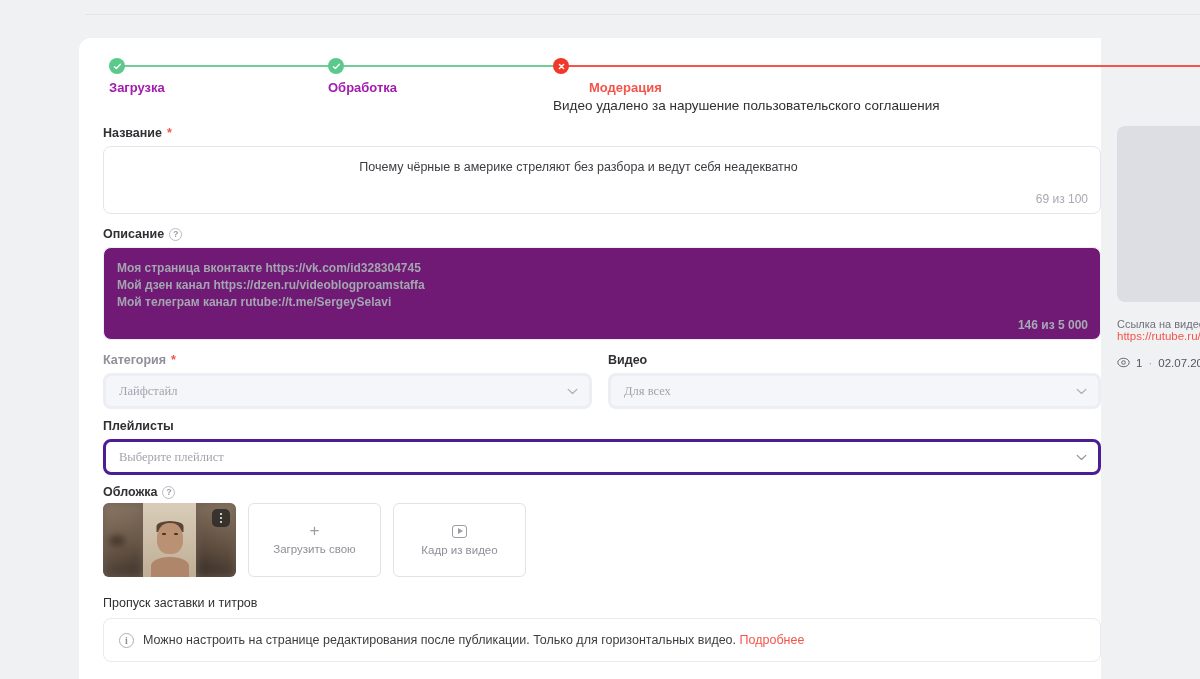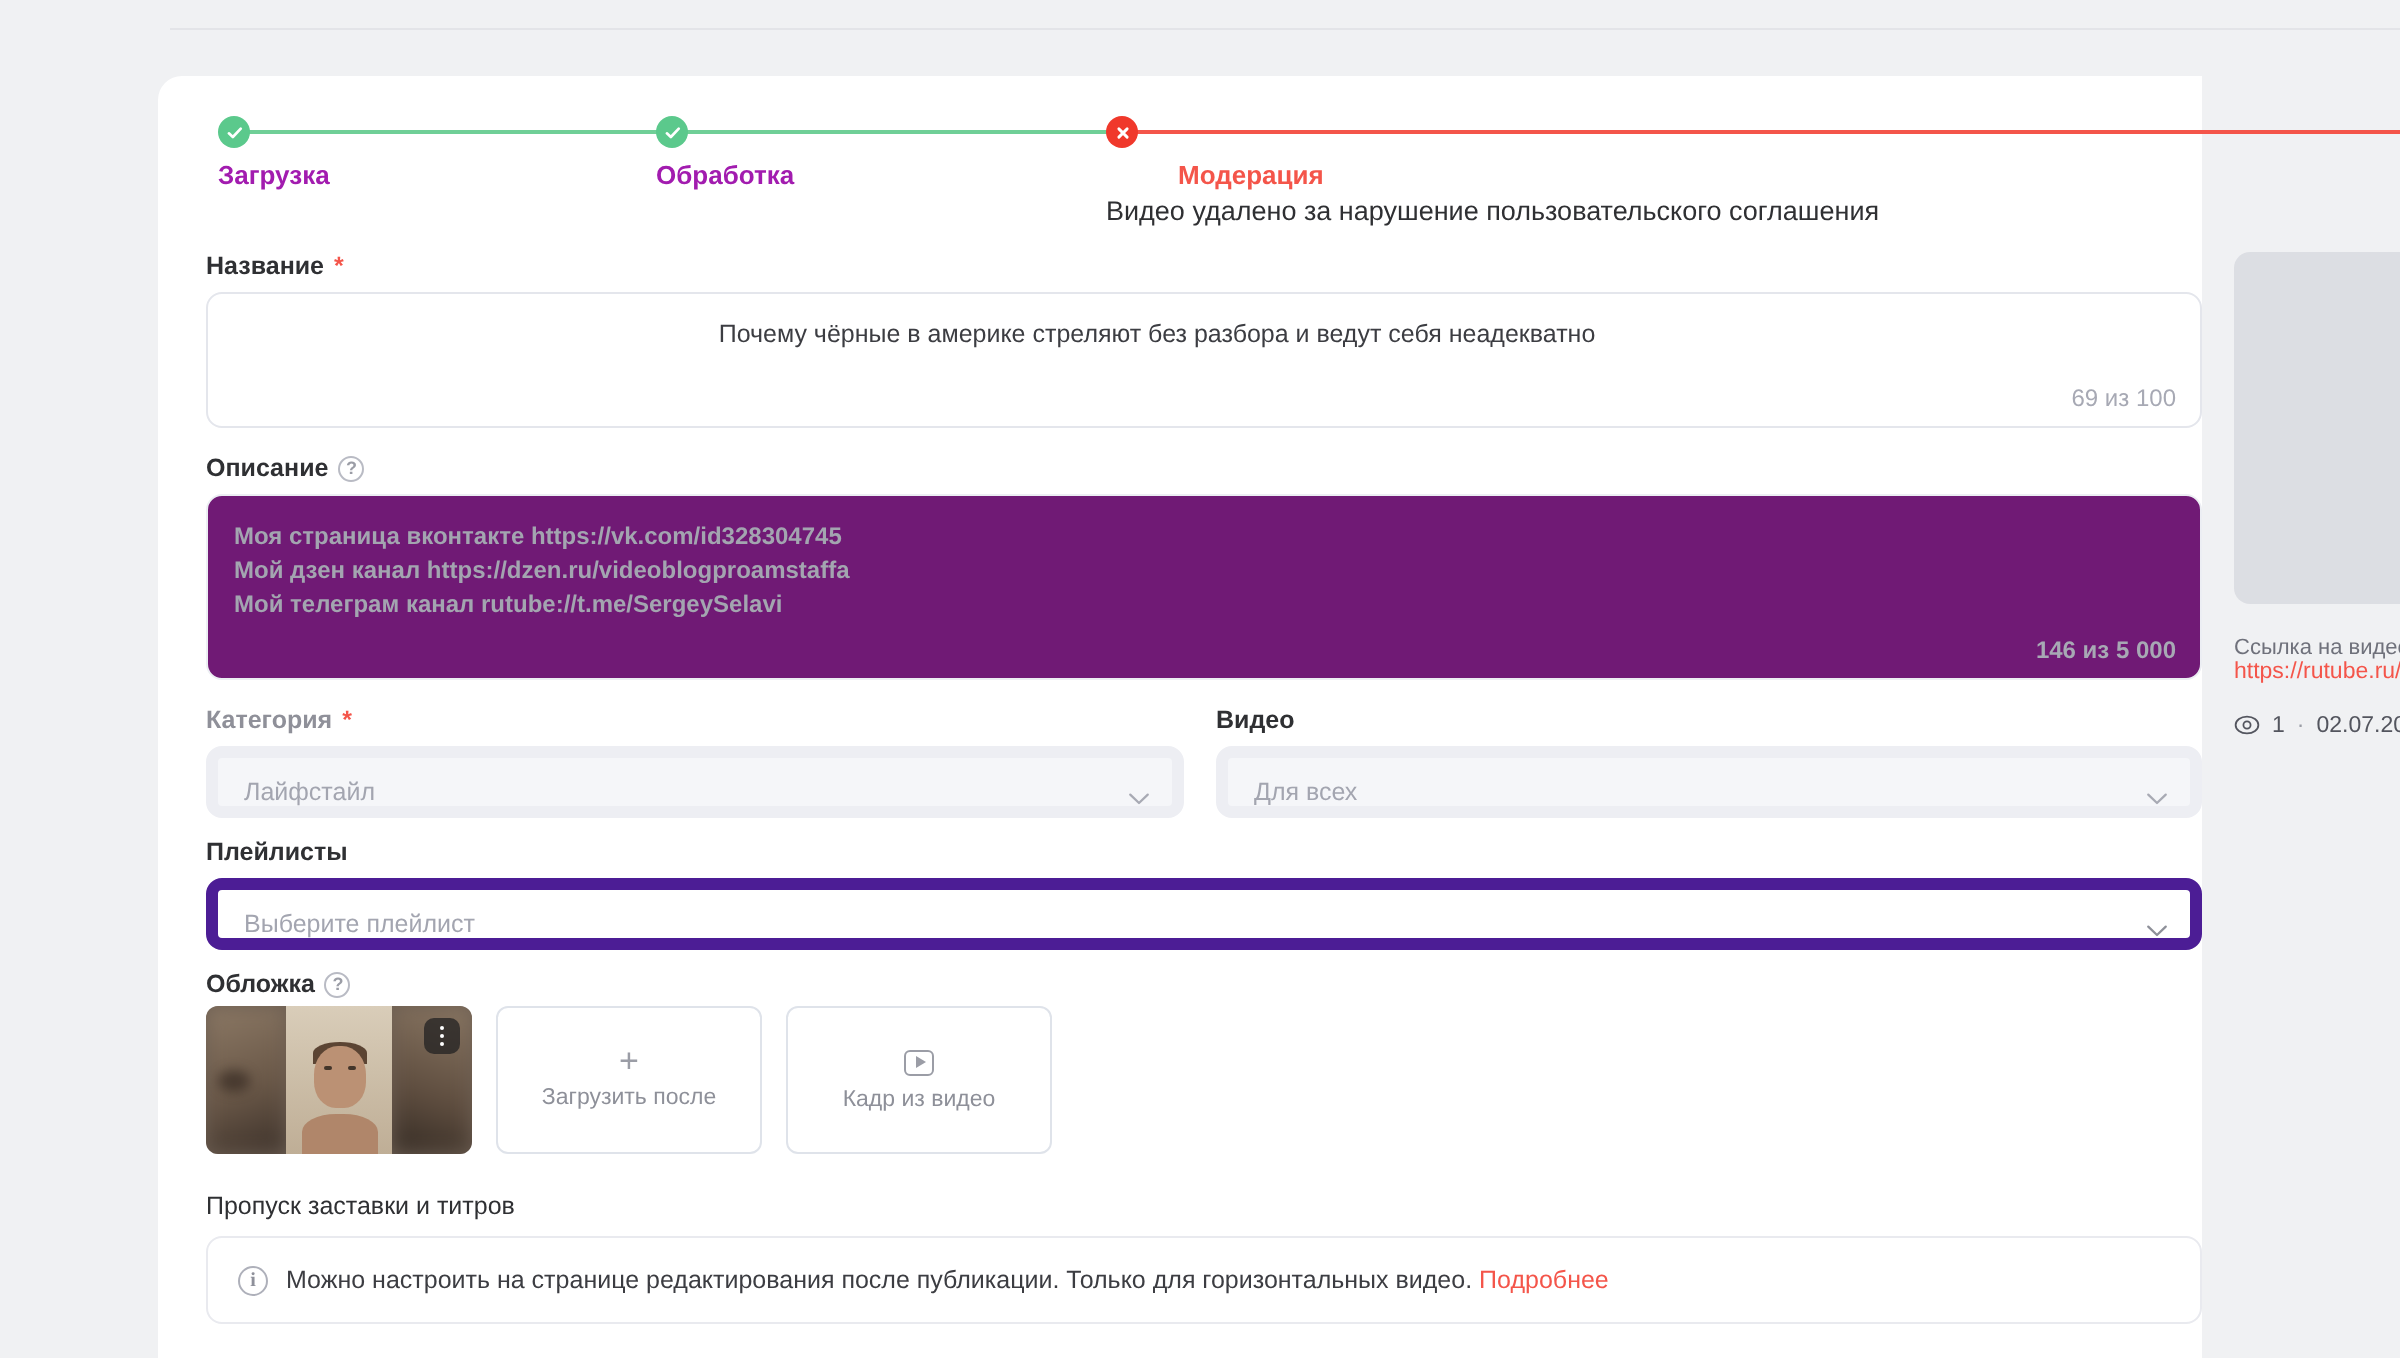--- a/index.html
+++ b/index.html
@@ -92,22 +92,22 @@
     left: 24px; top: 209px; width: 998px; height: 93px;
     background: #701a75; border-color: #eceef3; font-weight: bold;
   }
   .desc-text {
     position: absolute; left: 13px; top: 12px; right: 60px;
     font-size: 12px; color: #a3a5b0; line-height: 17px;
   }
 
   .select {
     position: absolute; height: 36px; border-radius: 8px;
-    border: 6px solid #4c1d95; background: #fff;
-    display: flex; align-items: flex-end;
+    border: 3px solid #4c1d95; background: #fff;
+    display: flex; align-items: center; font-family: Liberation Serif, serif;
   }
   .select.disabled { background: #f5f6f9; border-color: #edeef3; }
   .select-value {
     font-size: 12.5px; color: #a3a5b0; padding-left: 13px;
     flex: 1; overflow: hidden; white-space: nowrap;
   }
   .chev {
     width: 28px; display: flex; align-items: center; justify-content: center;
     padding-right: 6px;
   }
@@ -339,21 +339,21 @@
         <div class="blur-eye"></div>
         <div class="kebab">
           <span></span>
             <span></span>
             <span></span>
         </div>
       </div>
 
       <div class="cover-btn">
         <div class="plus-glyph">+</div>
-        <div class="cover-btn-label">Загрузить после</div>
+        <div class="cover-btn-label">Загрузить свою</div>
       </div>
 
       <div class="cover-btn">
         <div class="play-box">
             <div class="play-tri"></div>
           </div>
         <div class="cover-btn-label">Кадр из видео</div>
       </div>
     </div>
 

